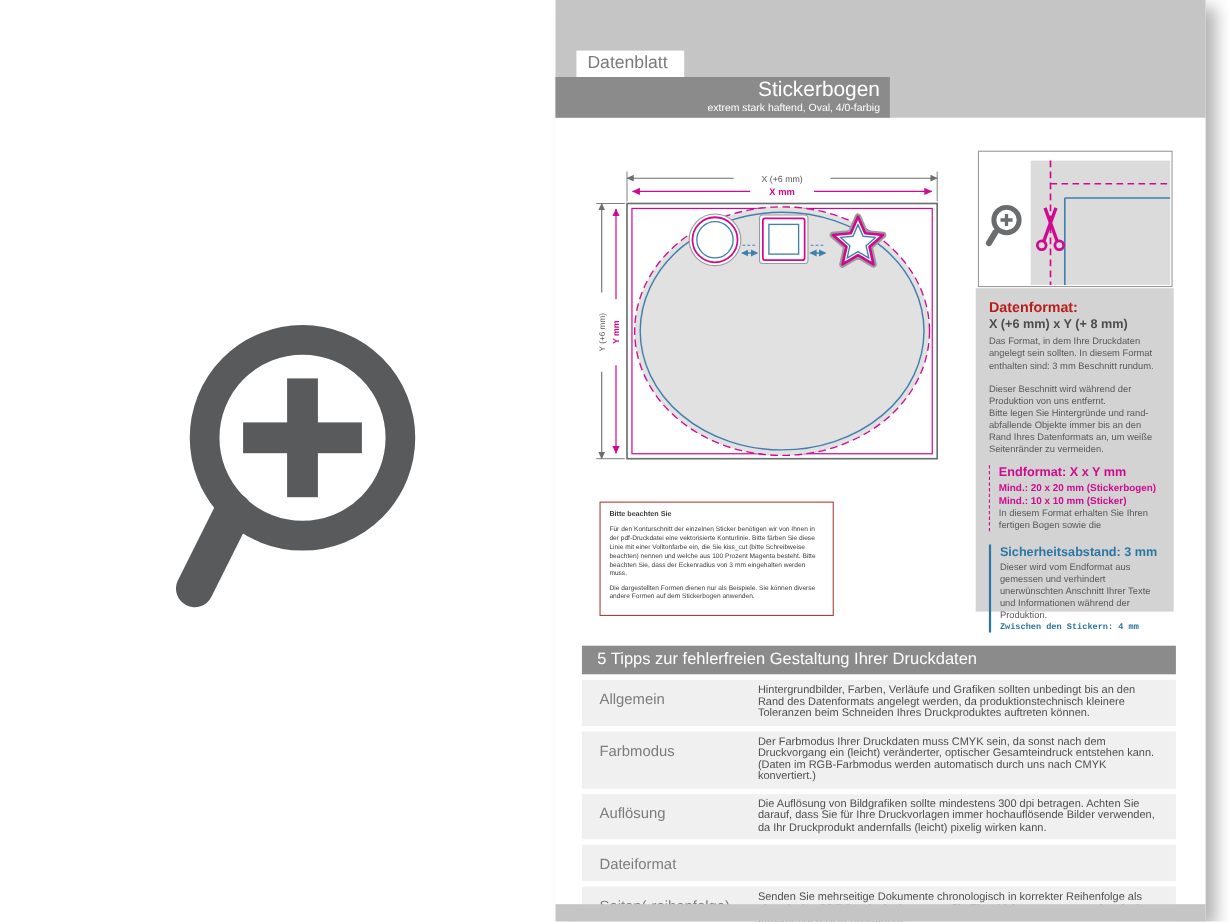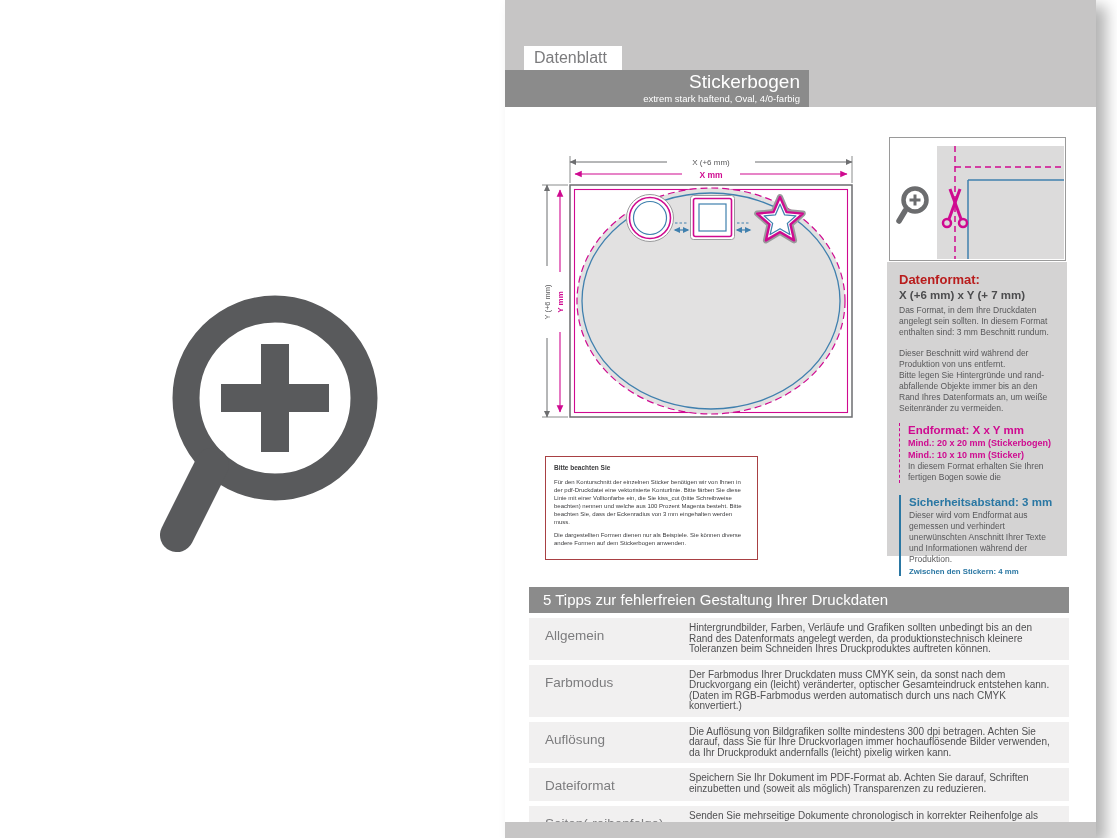--- a/index.html
+++ b/index.html
@@ -35,21 +35,21 @@
                background:#d4d3d3; padding:10px 12px; color:#58585a; }
   .sp-title { font-size:13px; font-weight:bold; color:#b91c1c; line-height:16px; }
   .sp-sub { font-size:11.5px; font-weight:bold; color:#4c4c4e; line-height:15px; margin-bottom:2px; }
   .sidepanel p { font-size:8.5px; line-height:11px; }
   .sp-gap { margin-top:10px; }
   .sec-end { margin-top:9px; border-left:1.5px dashed #cf0a90; padding-left:8px; }
   .sec-end .t { font-size:11.5px; font-weight:bold; color:#cf0a90; line-height:15px; }
   .sec-end .m { font-size:9px; font-weight:bold; color:#cf0a90; line-height:11.5px; white-space:nowrap; }
   .sec-safe { margin-top:12px; border-left:2px solid #2a77a3; padding-left:8px; }
   .sec-safe .t { font-size:11.5px; font-weight:bold; color:#2a77a3; line-height:15px; white-space:nowrap; }
-  .sec-safe .note { font-size:7.8px; font-weight:bold; color:#2a77a3; margin-top:2px; }
+  .sec-safe .note { font-size:7.8px; font-weight:bold; color:#2a77a3; margin-top:2px;font-family:Liberation Mono, monospace; }
 
   .tips { position:absolute; left:24px; top:587px; width:540px; }
   .tips-header { background:#8b8b8b; color:#fff; font-size:15px; height:26px; line-height:26px;
                  padding-left:14px; }
   .tip-row { display:flex; background:#f1f0f0; margin-top:5px; align-items:stretch; }
   .tip-label { width:160px; flex:0 0 160px; padding:10px 0 8px 16px; font-size:13.5px; color:#7c7c7e; }
   .tip-text { flex:1; padding:5px 12px 5px 0; font-size:10px; line-height:10.5px; color:#4f4f51; }
 </style>
 </head>
 <body>
@@ -179,21 +179,21 @@
           <line x1="19.5" y1="62" x2="30.5" y2="62" stroke-width="3"></line>
           <line x1="25" y1="56.5" x2="25" y2="67.5" stroke-width="3"></line>
           <line x1="15" y1="73" x2="9" y2="83" stroke-width="5.5" stroke-linecap="round"></line>
         </g>
       </svg>
     </div>
 
     <div class="sidepanel">
       <div>
         <div class="sp-title">Datenformat:</div>
-        <div class="sp-sub">X (+6 mm) x Y (+ 7 mm)</div>
+        <div class="sp-sub">X (+6 mm) x Y (+ 8 mm)</div>
         <p>Das Format, in dem Ihre Druckdaten angelegt sein sollten. In diesem Format enthalten sind: 3 mm Beschnitt rundum.</p>
         <p class="sp-gap">Dieser Beschnitt wird während der Produktion von uns entfernt.</p>
         <p>Bitte legen Sie Hintergründe und rand­abfallende Objekte immer bis an den Rand Ihres Datenformats an, um weiße Seiten­ränder zu vermeiden.</p>
       </div>
       <div class="sec-end">
         <div class="t">Endformat: X x Y mm</div>
         <div class="m">Mind.: 20 x 20 mm (Stickerbogen)</div>
         <div class="m">Mind.: 10 x 10 mm (Sticker)</div>
         <p>In diesem Format erhalten Sie Ihren fertigen Bogen sowie die</p>
       </div>
@@ -214,21 +214,20 @@
       <div class="tip-row">
         <div class="tip-label">Farbmodus</div>
         <div class="tip-text">Der Farbmodus Ihrer Druckdaten muss CMYK sein, da sonst nach dem Druckvorgang ein (leicht) veränderter, optischer Gesamteindruck entstehen kann. (Daten im RGB-Farbmodus werden automatisch durch uns nach CMYK konvertiert.)</div>
       </div>
       <div class="tip-row">
         <div class="tip-label">Auflösung</div>
         <div class="tip-text">Die Auflösung von Bildgrafiken sollte mindestens 300 dpi betragen. Achten Sie darauf, dass Sie für Ihre Druckvorlagen immer hochauflösende Bilder verwenden, da Ihr Druckprodukt andernfalls (leicht) pixelig wirken kann.</div>
       </div>
       <div class="tip-row">
         <div class="tip-label">Dateiformat</div>
-        <div class="tip-text">Speichern Sie Ihr Dokument im PDF-Format ab. Achten Sie darauf, Schriften einzubetten und (soweit als möglich) Transparenzen zu reduzieren.</div>
       </div>
       <div class="tip-row">
         <div class="tip-label">Seiten(-reihenfolge)</div>
         <div class="tip-text">Senden Sie mehrseitige Dokumente chronologisch in korrekter Reihenfolge als eine einzige PDF-Datei oder benennen Sie Einzeldokumente entsprechend mit fortlaufenden Seitennummern.</div>
       </div>
     </div>
 
     <div class="band-bottom"></div>
   </div>
 </div>

